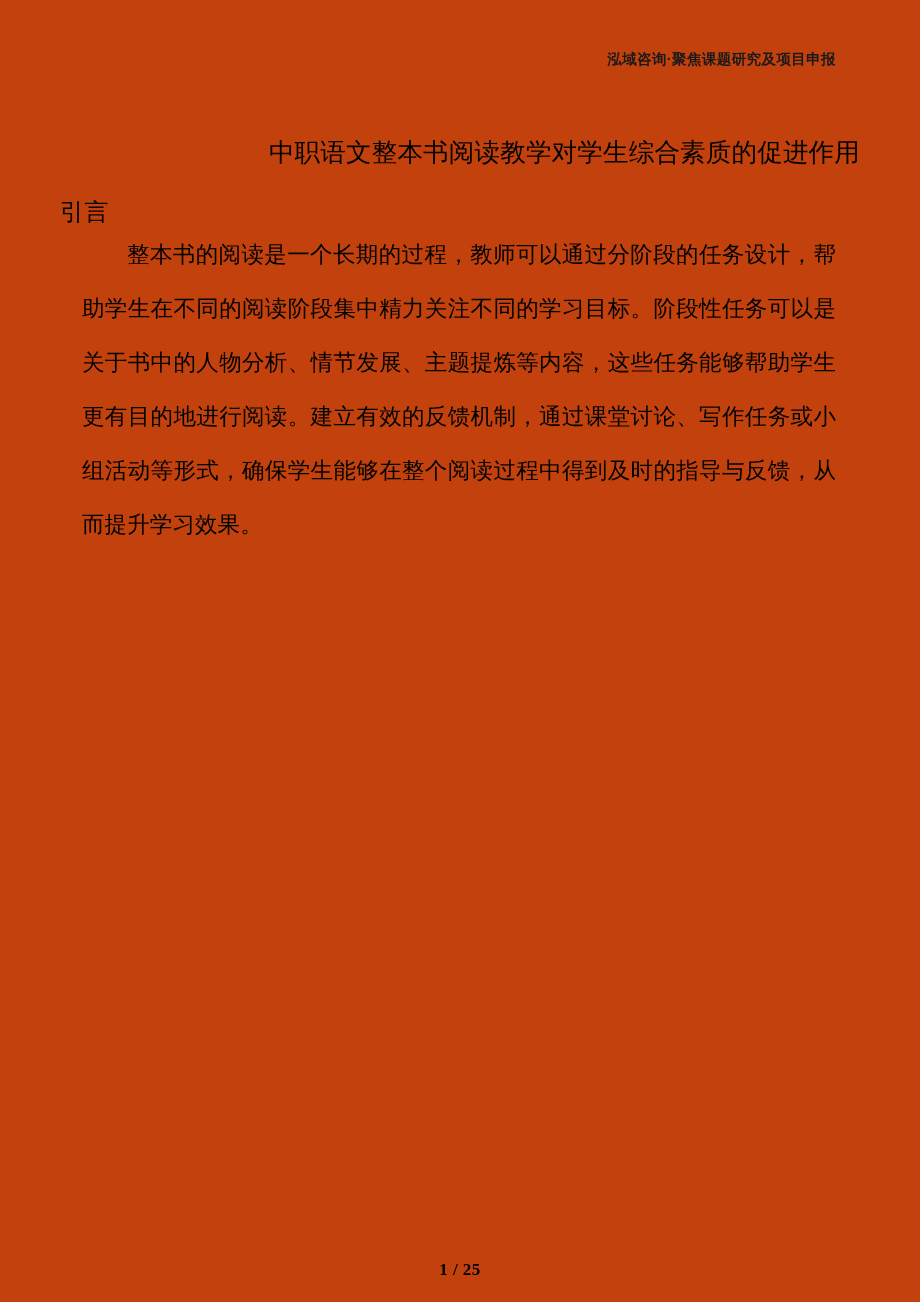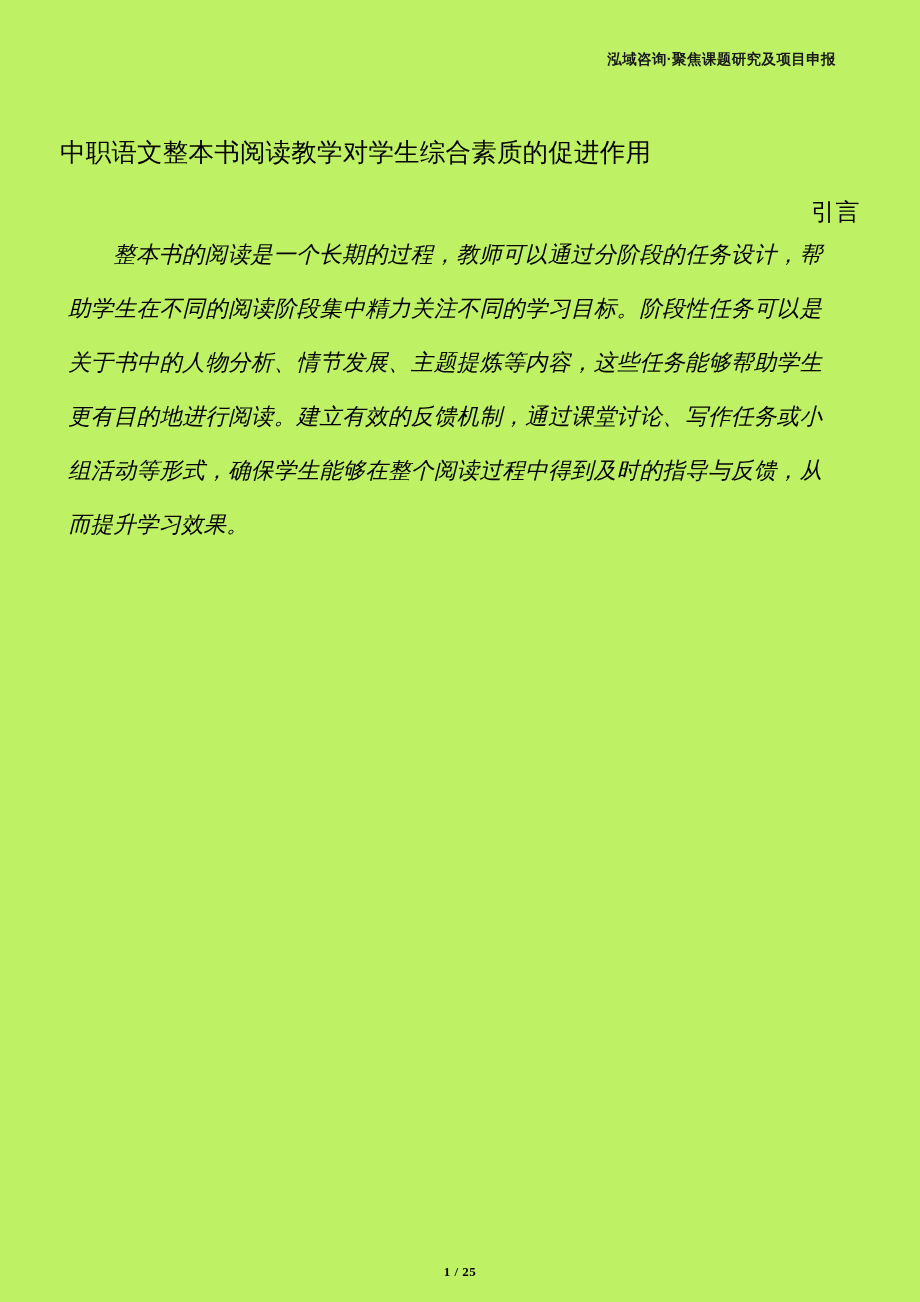--- a/index.html
+++ b/index.html
@@ -9,21 +9,21 @@
   }
   body {
     font-family: "Liberation Serif", "DejaVu Serif", serif;
     color: #000000;
     -webkit-font-smoothing: antialiased;
   }
   .page {
     position: relative;
     width: 920px;
     height: 1302px;
-    background: #bef264;
+    background: #c2410c;
     overflow: hidden;
     box-sizing: border-box;
   }
 
   
   .running-header {
     position: absolute;
     top: 52px;
     left: 84px;
     right: 84px;
@@ -36,52 +36,51 @@
     line-height: 1;
     white-space: nowrap;
   }
 
   
   .doc-title {
     position: absolute;
     top: 118px;
     left: 60px;
     right: 60px;
-    text-align: left;
+    text-align: right;
     font-family: "Liberation Sans", "DejaVu Sans", sans-serif;
     font-weight: normal;
     font-size: 25.5px;
     letter-spacing: 0.2px;
     color: #000000;
     line-height: 1.35;
     white-space: nowrap;
   }
 
   
   .section-heading {
     position: absolute;
     top: 176px;
     left: 60px;
     right: 60px;
-    text-align: right;
+    text-align: left;
     font-family: "Liberation Sans", "DejaVu Sans", sans-serif;
     font-weight: normal;
     font-size: 24px;
     letter-spacing: 0.5px;
     color: #000000;
     line-height: 1.35;
   }
 
   
   .body-block {
     position: absolute;
     top: 228px;
-    left: 68px;
+    left: 82px;
     width: 754px;
-    font-style: italic;
   }
   .body-para {
     margin: 0 0 18px 0;
     font-family: "Liberation Serif", "DejaVu Serif", serif;
     font-size: 22.5px;
     line-height: 54px;
     color: #000000;
     text-align: justify;
     text-justify: inter-ideograph;
     text-indent: 2em;
@@ -94,21 +93,21 @@
 
   
   .page-footer {
     position: absolute;
     bottom: 24px;
     left: 0;
     width: 100%;
     text-align: center;
     font-family: "Liberation Serif", "DejaVu Serif", serif;
     font-weight: bold;
-    font-size: 13px;
+    font-size: 17px;
     letter-spacing: 0.5px;
     color: #000000;
     line-height: 1;
   }
 </style>
 </head>
 <body>
 
 <div class="page">
 

